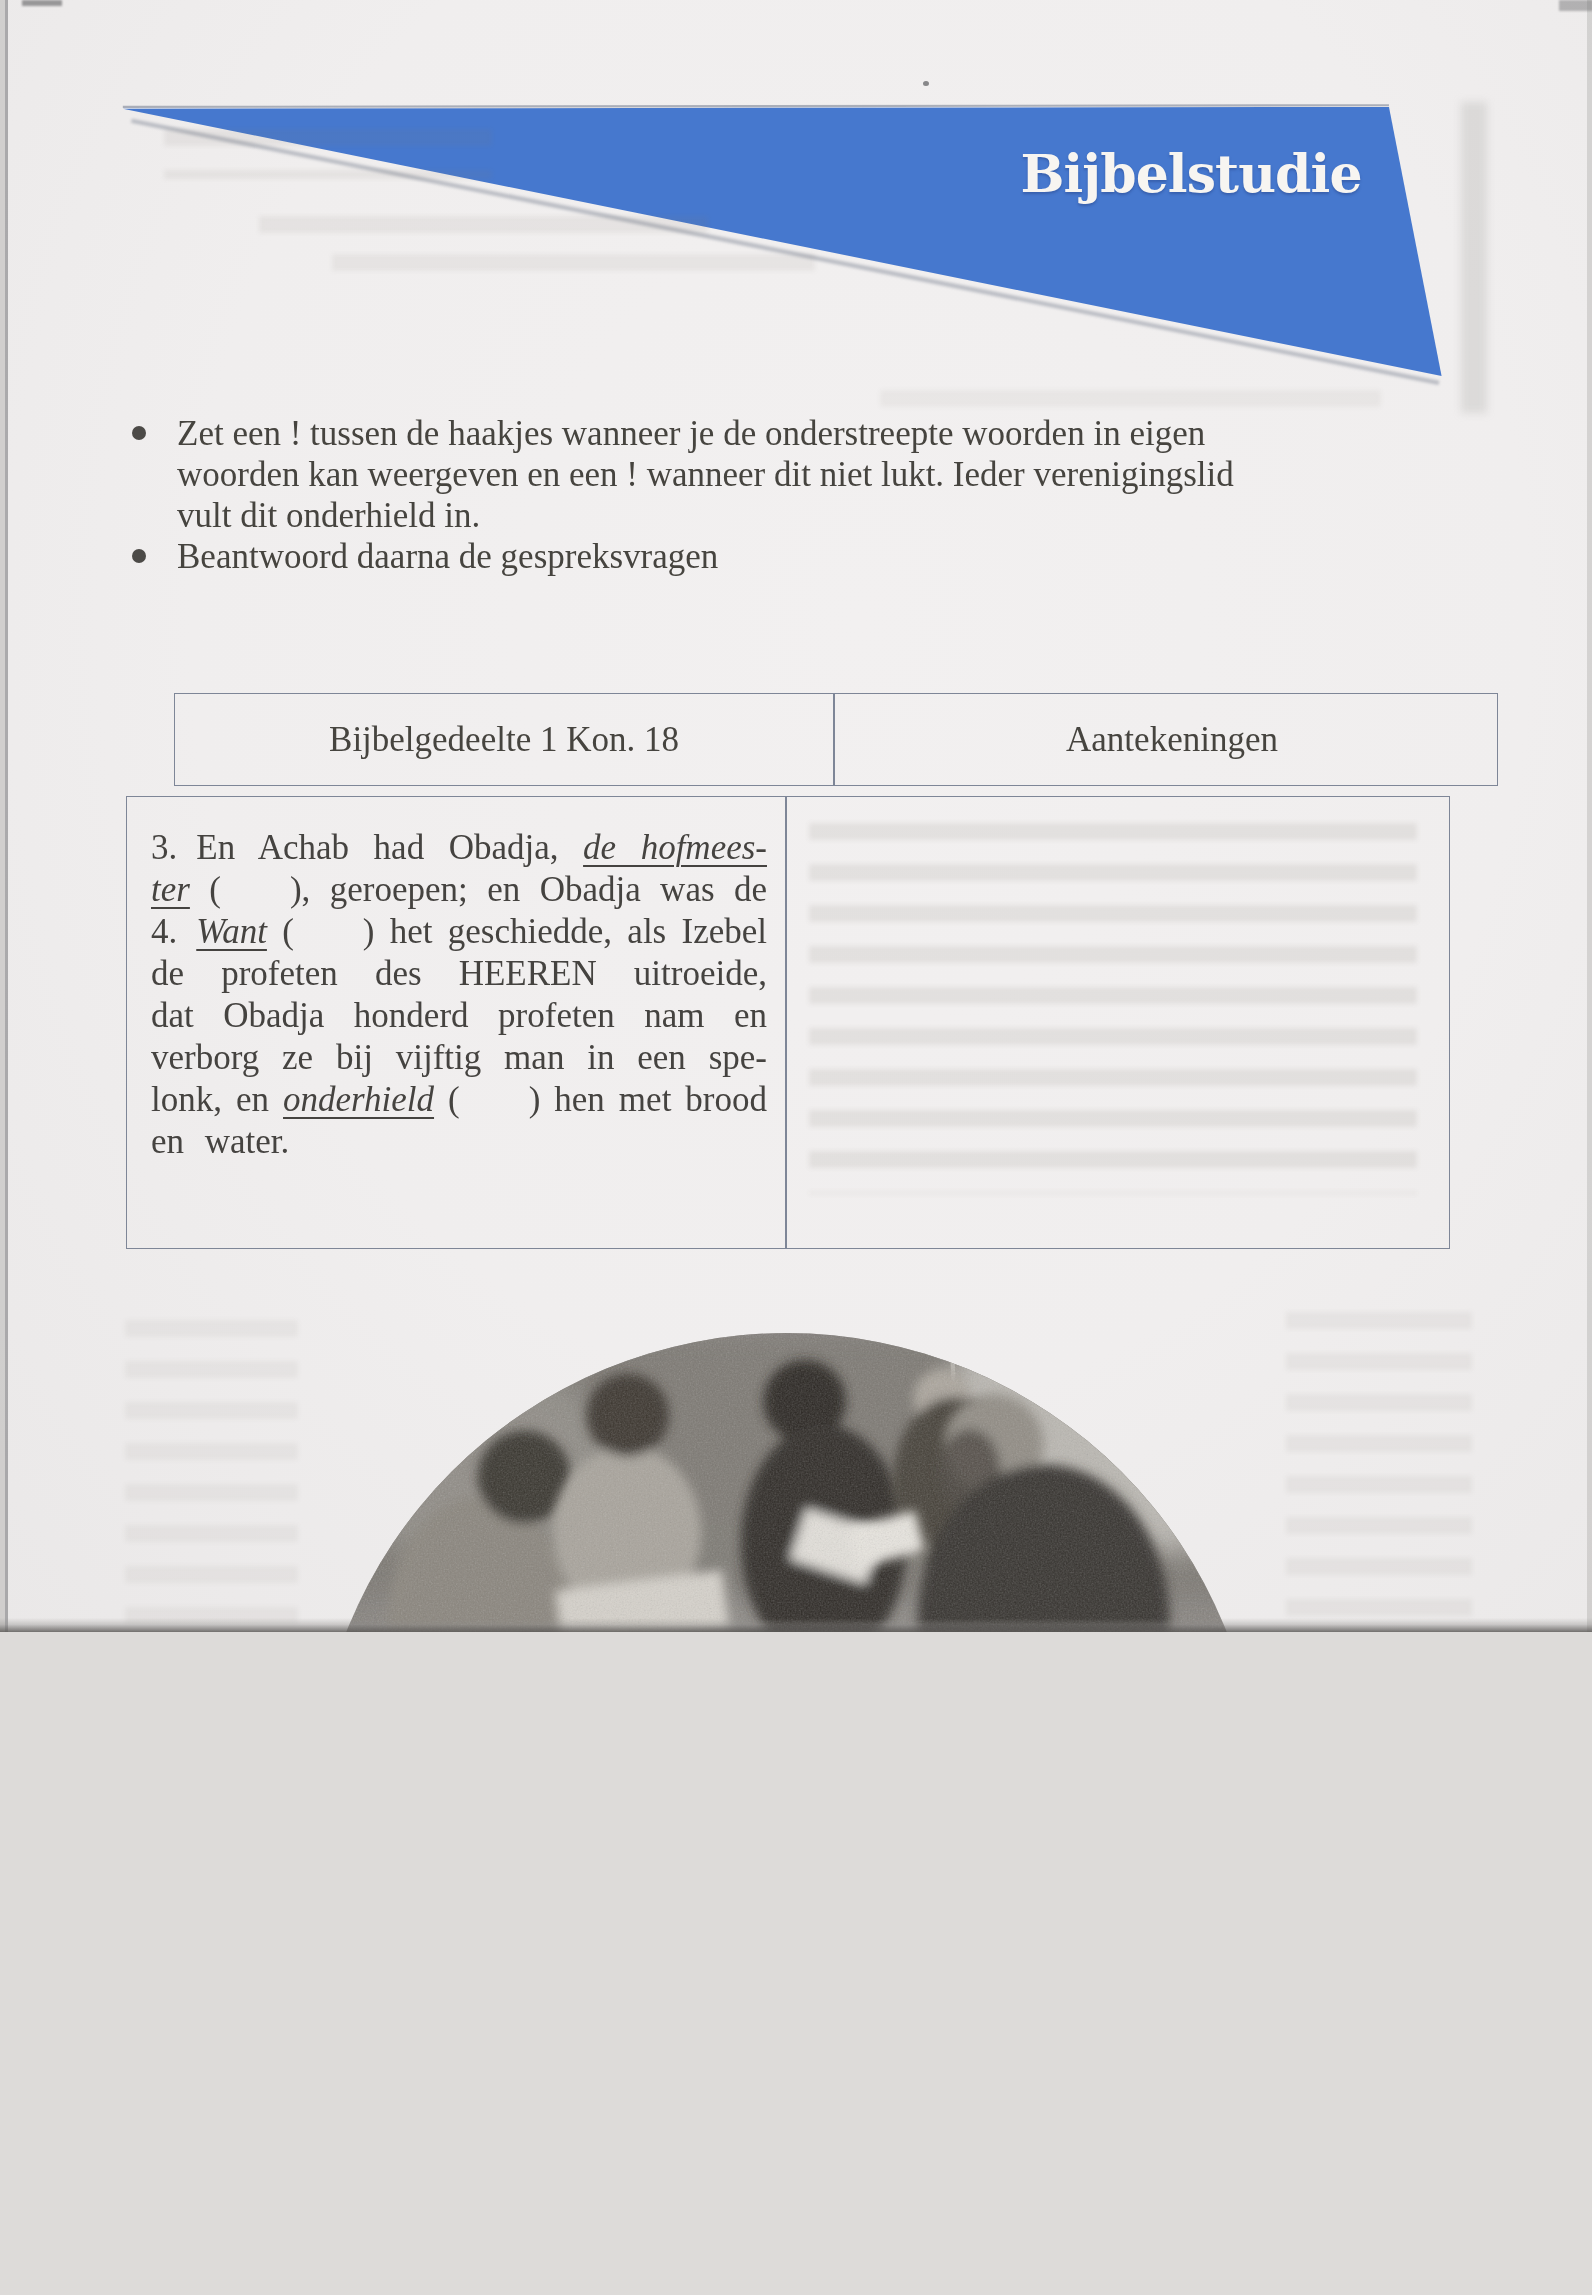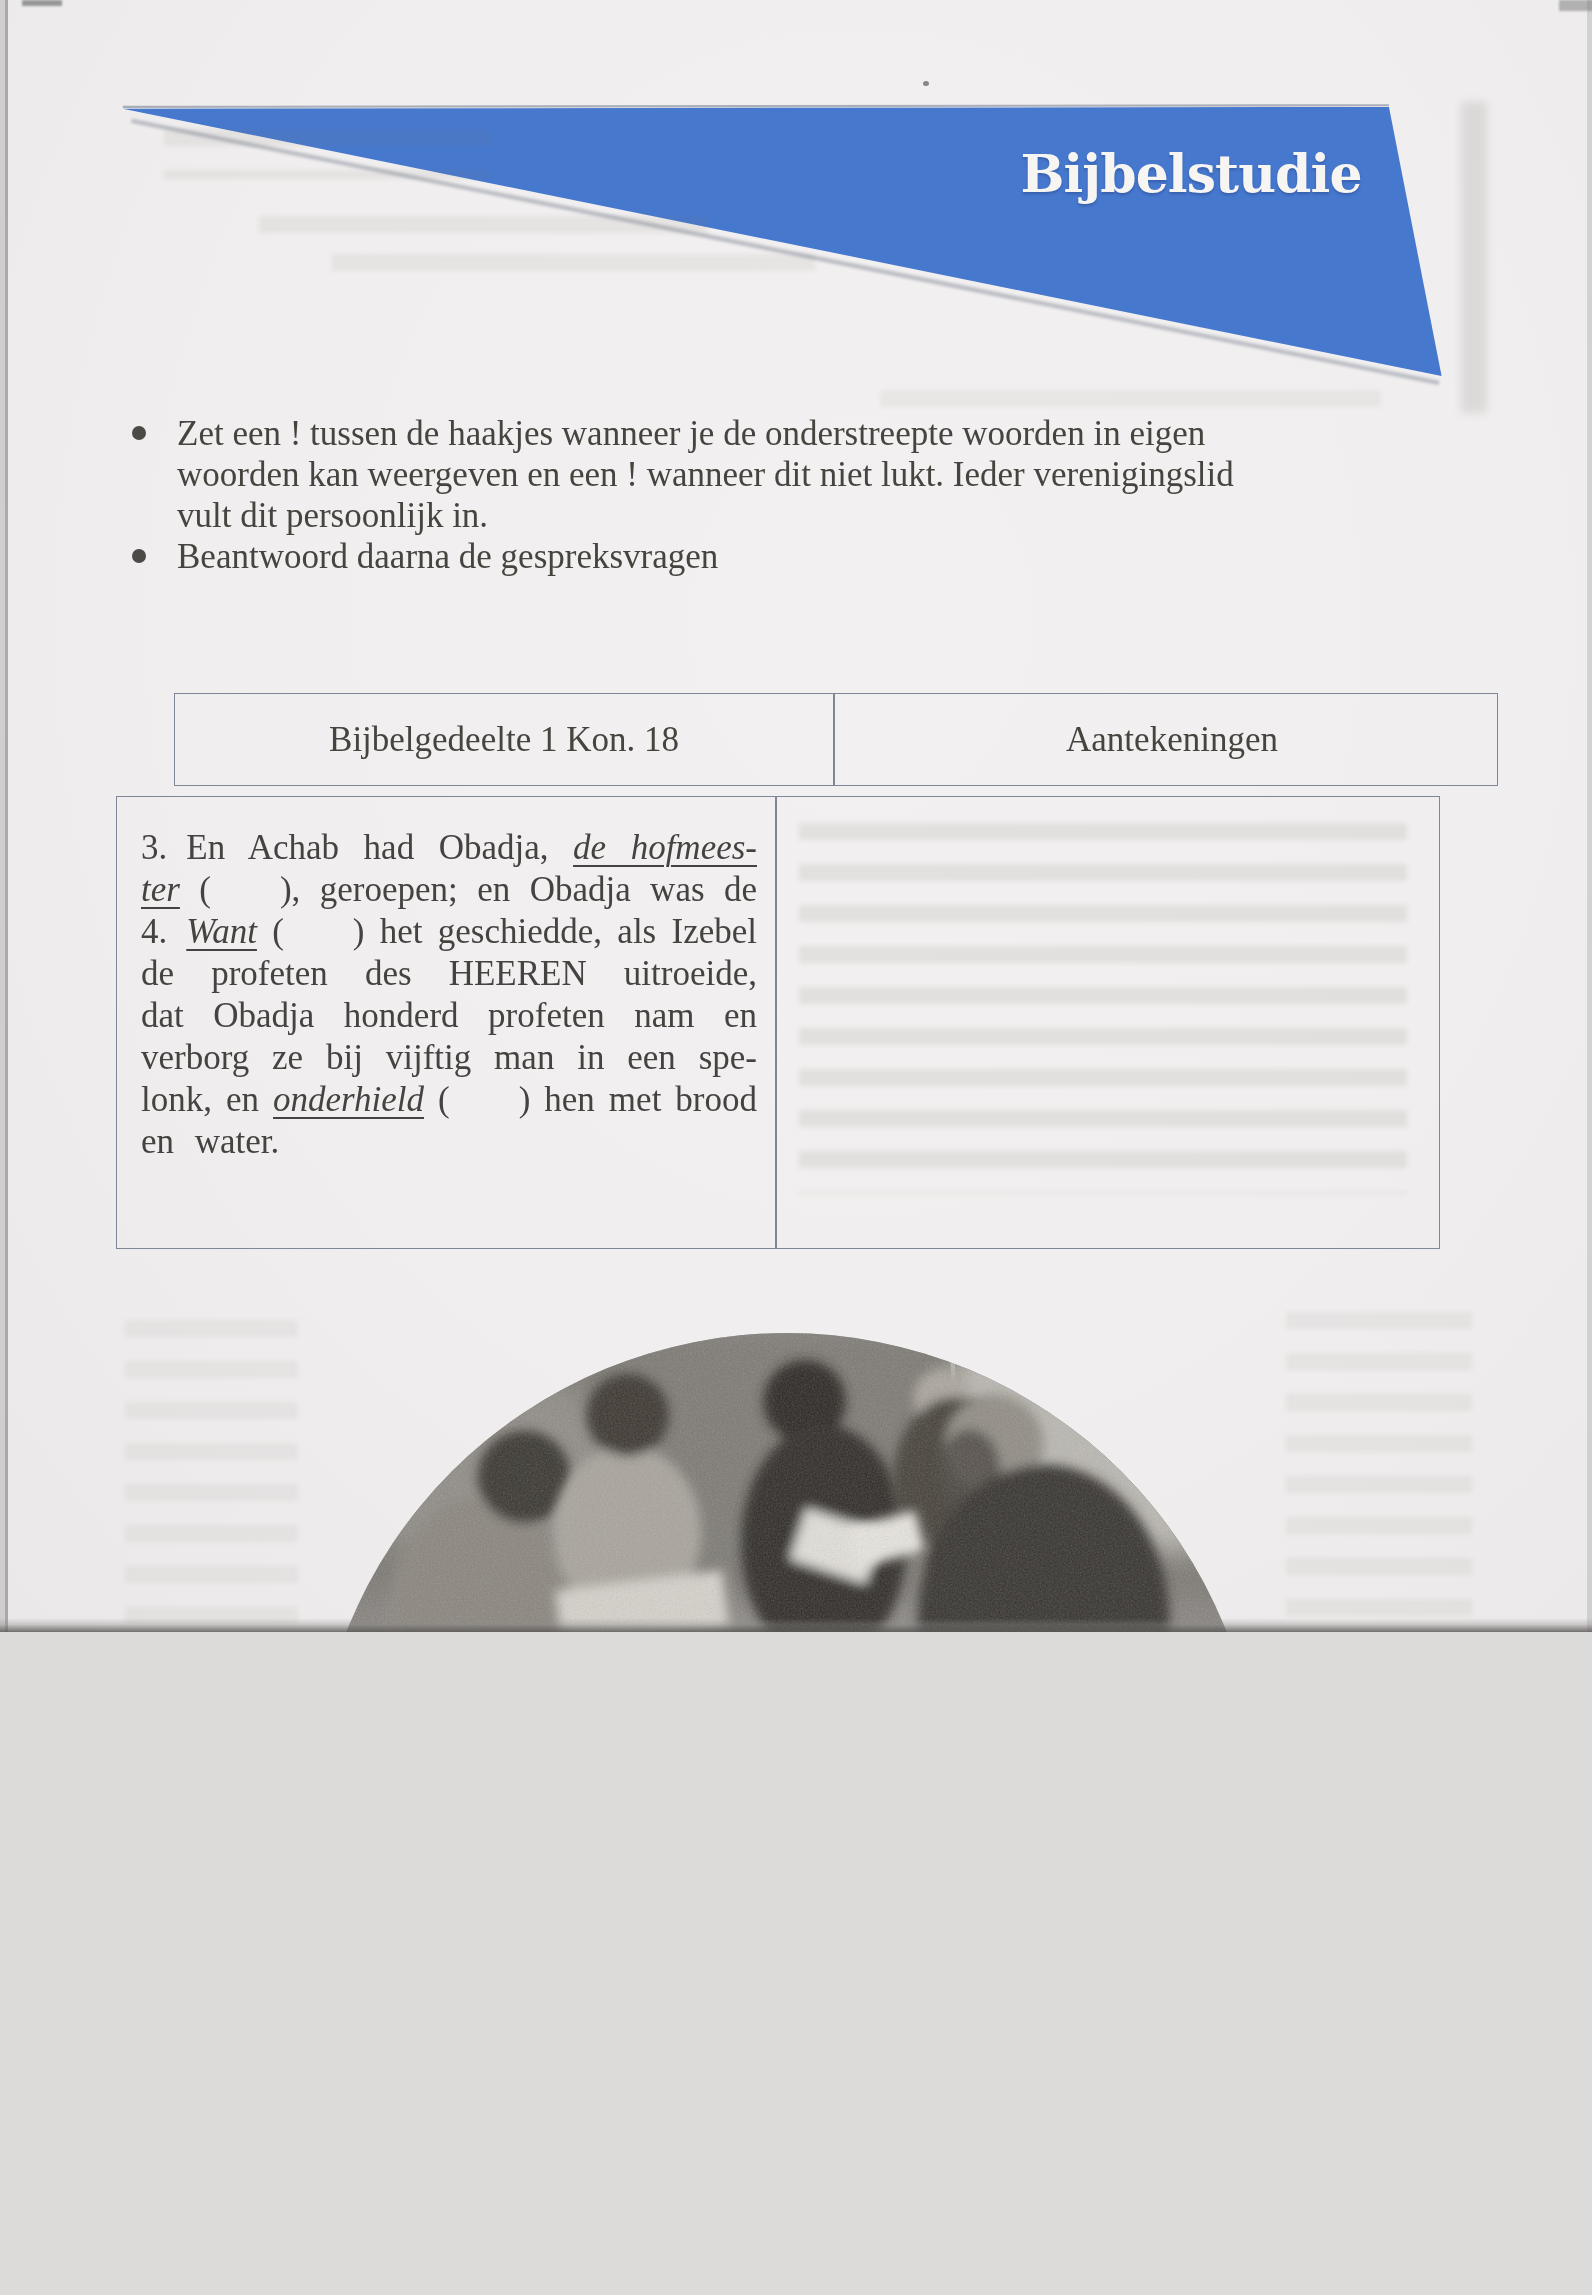--- a/index.html
+++ b/index.html
@@ -14,21 +14,21 @@
         color:var(--title-white,#f7f5f1);text-shadow:0 1.7px 2.6px rgba(30,50,110,.35);}
   
   .bullets{position:absolute;left:177px;top:413px;width:1244px;font-size:35px;line-height:41px;}
   .bullet{position:relative;}
   .bullet .dot{position:absolute;left:-45px;top:13px;width:14px;height:14px;border-radius:50%;
         background:#4c4a47;}
   .bline{height:41px;white-space:nowrap;}
   
   .box{position:absolute;border:1.7px solid var(--border,#7e8697);background:transparent;}
   .tbl-head{left:126px;top:693px;width:1322px;height:91px;margin-left:48px;}
-  .tbl-body{left:116px;top:796px;width:1322px;height:451px;}
+  .tbl-body{left:126px;top:796px;width:1322px;height:451px;}
   .vdiv{position:absolute;top:0;bottom:0;left:658px;width:1.7px;background:var(--border,#7e8697);}
   .th-cell{position:absolute;top:0;height:100%;display:flex;align-items:center;justify-content:center;
         font-size:35px;}
   .th-left{left:0;width:658px;}
   .th-right{left:659px;right:0;padding-left:13px;}
   .verse{position:absolute;left:24px;top:31px;width:616px;font-size:35px;color:#454340;}
   .vline{height:42px;text-align:left;white-space:nowrap;}
   .vline.just{white-space:normal;text-align:justify;text-align-last:justify;}
   .vline .uw{font-style:italic;text-decoration:underline;text-decoration-thickness:2.2px;
         text-underline-offset:6px;}
@@ -66,21 +66,21 @@
     <polygon points="142,126 1610,124 1671,436" style="fill:var(--banner-blue,#4678ce)"></polygon>
     <line x1="142" y1="124" x2="1610" y2="122" stroke="#667085" stroke-width="2.5" opacity="0.5"></line>
   </svg>
   <div class="banner-title">Bijbelstudie</div>
 
   <div class="bullets">
       <div class="bullet">
         <span class="dot"></span>
         <div class="bline">Zet een ! tussen de haakjes wanneer je de onderstreepte woorden in eigen</div>
         <div class="bline">woorden kan weergeven en een ! wanneer dit niet lukt. Ieder verenigingslid</div>
-        <div class="bline">vult dit persoonlijk in.</div>
+        <div class="bline">vult dit onderhield in.</div>
       </div>
       <div class="bullet">
         <span class="dot"></span>
         <div class="bline">Beantwoord daarna de gespreksvragen</div>
       </div>
     </div>
 
   <div class="box tbl-head">
     <div class="vdiv"></div>
     <div class="th-cell th-left">Bijbelgedeelte 1 Kon. 18</div>

